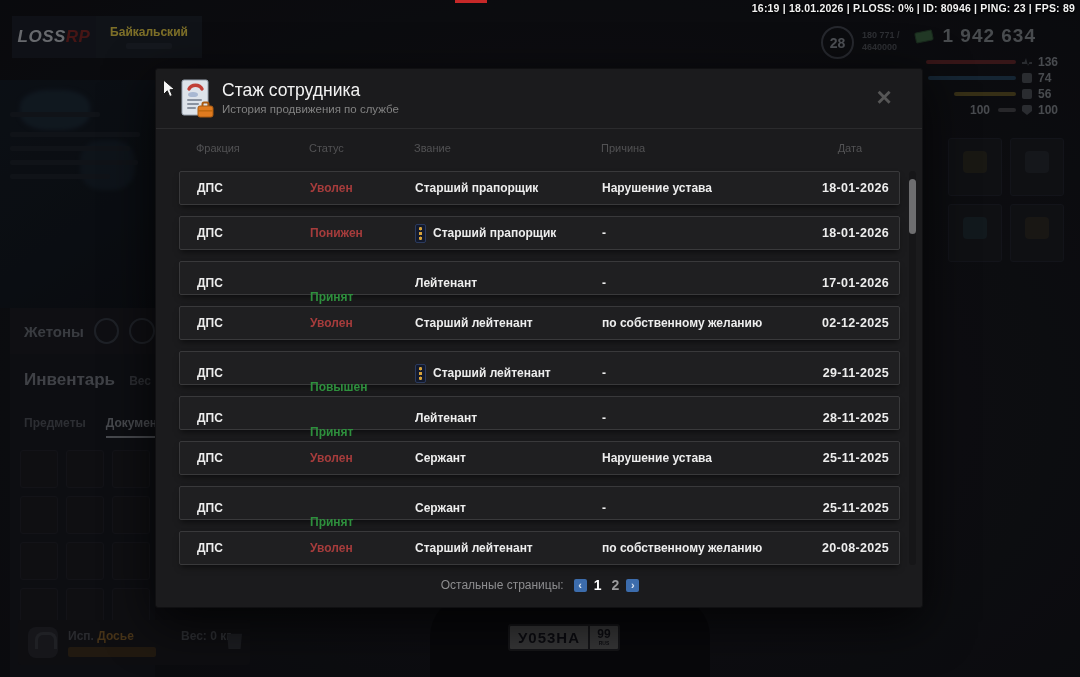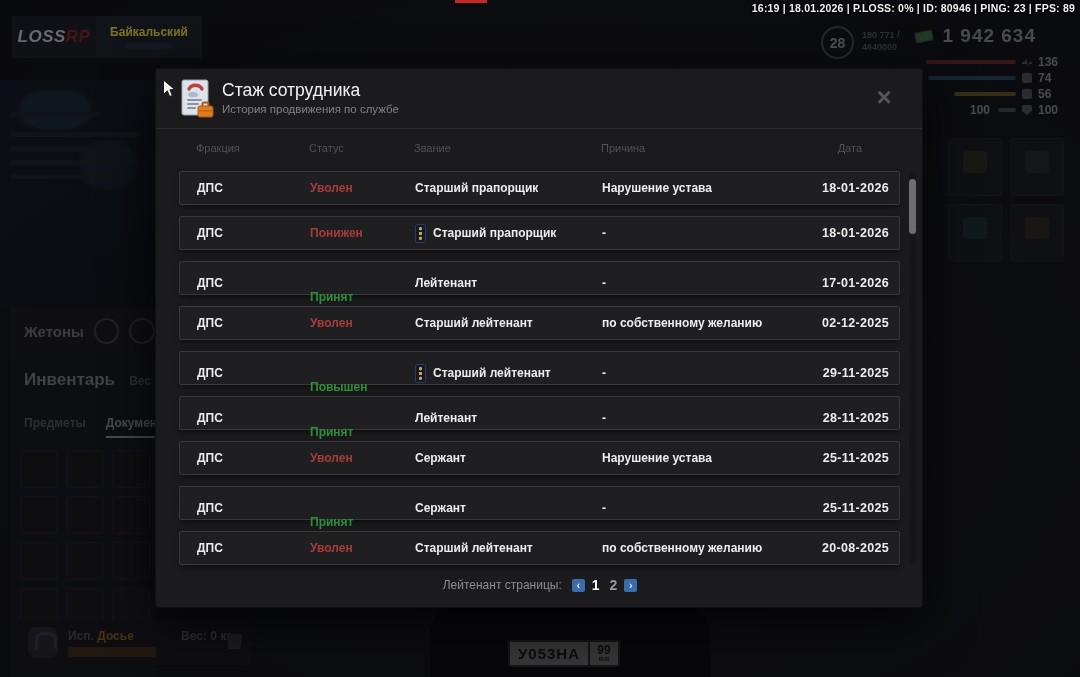--- a/index.html
+++ b/index.html
@@ -65,21 +65,21 @@
   .equip-text { position:absolute; left:50px; top:9px; font-size:12px; font-weight:bold; color:#4e5054; }
   .equip-text b { color:#8a6226; }
   .equip-progress { position:absolute; left:50px; top:27px; width:88px; height:10px; background:#3d2d16; border-radius:2px; }
   .equip-weight { position:absolute; left:163px; top:9px; font-size:12px; font-weight:bold; color:#55585c; }
   .trash-icon { position:absolute; right:8px; top:11px; width:15px; height:18px; background:#34363a;
                 clip-path:polygon(0 15%,100% 15%,90% 100%,10% 100%); }
   .trash-icon::before { content:""; position:absolute; left:3px; top:-4px; width:9px; height:3px; background:#34363a; }
 
   .car-blob { position:absolute; left:430px; top:596px; width:280px; height:110px; background:#0a0a0c;
               border-radius:40px 40px 0 0; }
-  .plate { position:absolute; left:508px; top:640px; width:112px; height:27px; background:#b9b9b2;
+  .plate { position:absolute; left:508px; top:624px; width:112px; height:27px; background:#b9b9b2;
            border:2px solid #3c3c3c; border-radius:3px; display:flex; opacity:.55; }
   .plate-num { flex:1; display:flex; align-items:center; justify-content:center; color:#15151d;
                font-weight:bold; font-size:15px; letter-spacing:1px; }
   .plate-region { width:30px; border-left:2px solid #3c3c3c; display:flex; flex-direction:column;
                   align-items:center; justify-content:center; color:#15151d; }
   .plate-region .rg { font-weight:bold; font-size:12px; line-height:11px; }
   .plate-region .ct { font-weight:bold; font-size:5px; }
 
   
   .sysbar { position:absolute; top:2px; right:5px; font-size:10.5px; font-weight:bold; color:#f2f2f2;
@@ -369,21 +369,21 @@
           <div class="cell c-reason">по собственному желанию</div>
           <div class="cell c-date">20-08-2025</div>
         </div>
       </div>
 
     <div class="m-scroll-track">
       <div class="m-scroll-thumb"></div>
     </div>
 
     <div class="pagination">
-      <span class="pg-label">Лейтенант страницы:</span>
+      <span class="pg-label">Остальные страницы:</span>
       <button class="pg-btn">‹</button>
       <span id="pages" style="display:flex;gap:10px;align-items:center;">
           <span class="pg current">1</span>
           <span class="pg">2</span>
         </span>
       <button class="pg-btn">›</button>
     </div>
   </div>
 
   <div class="cursor-ptr">

